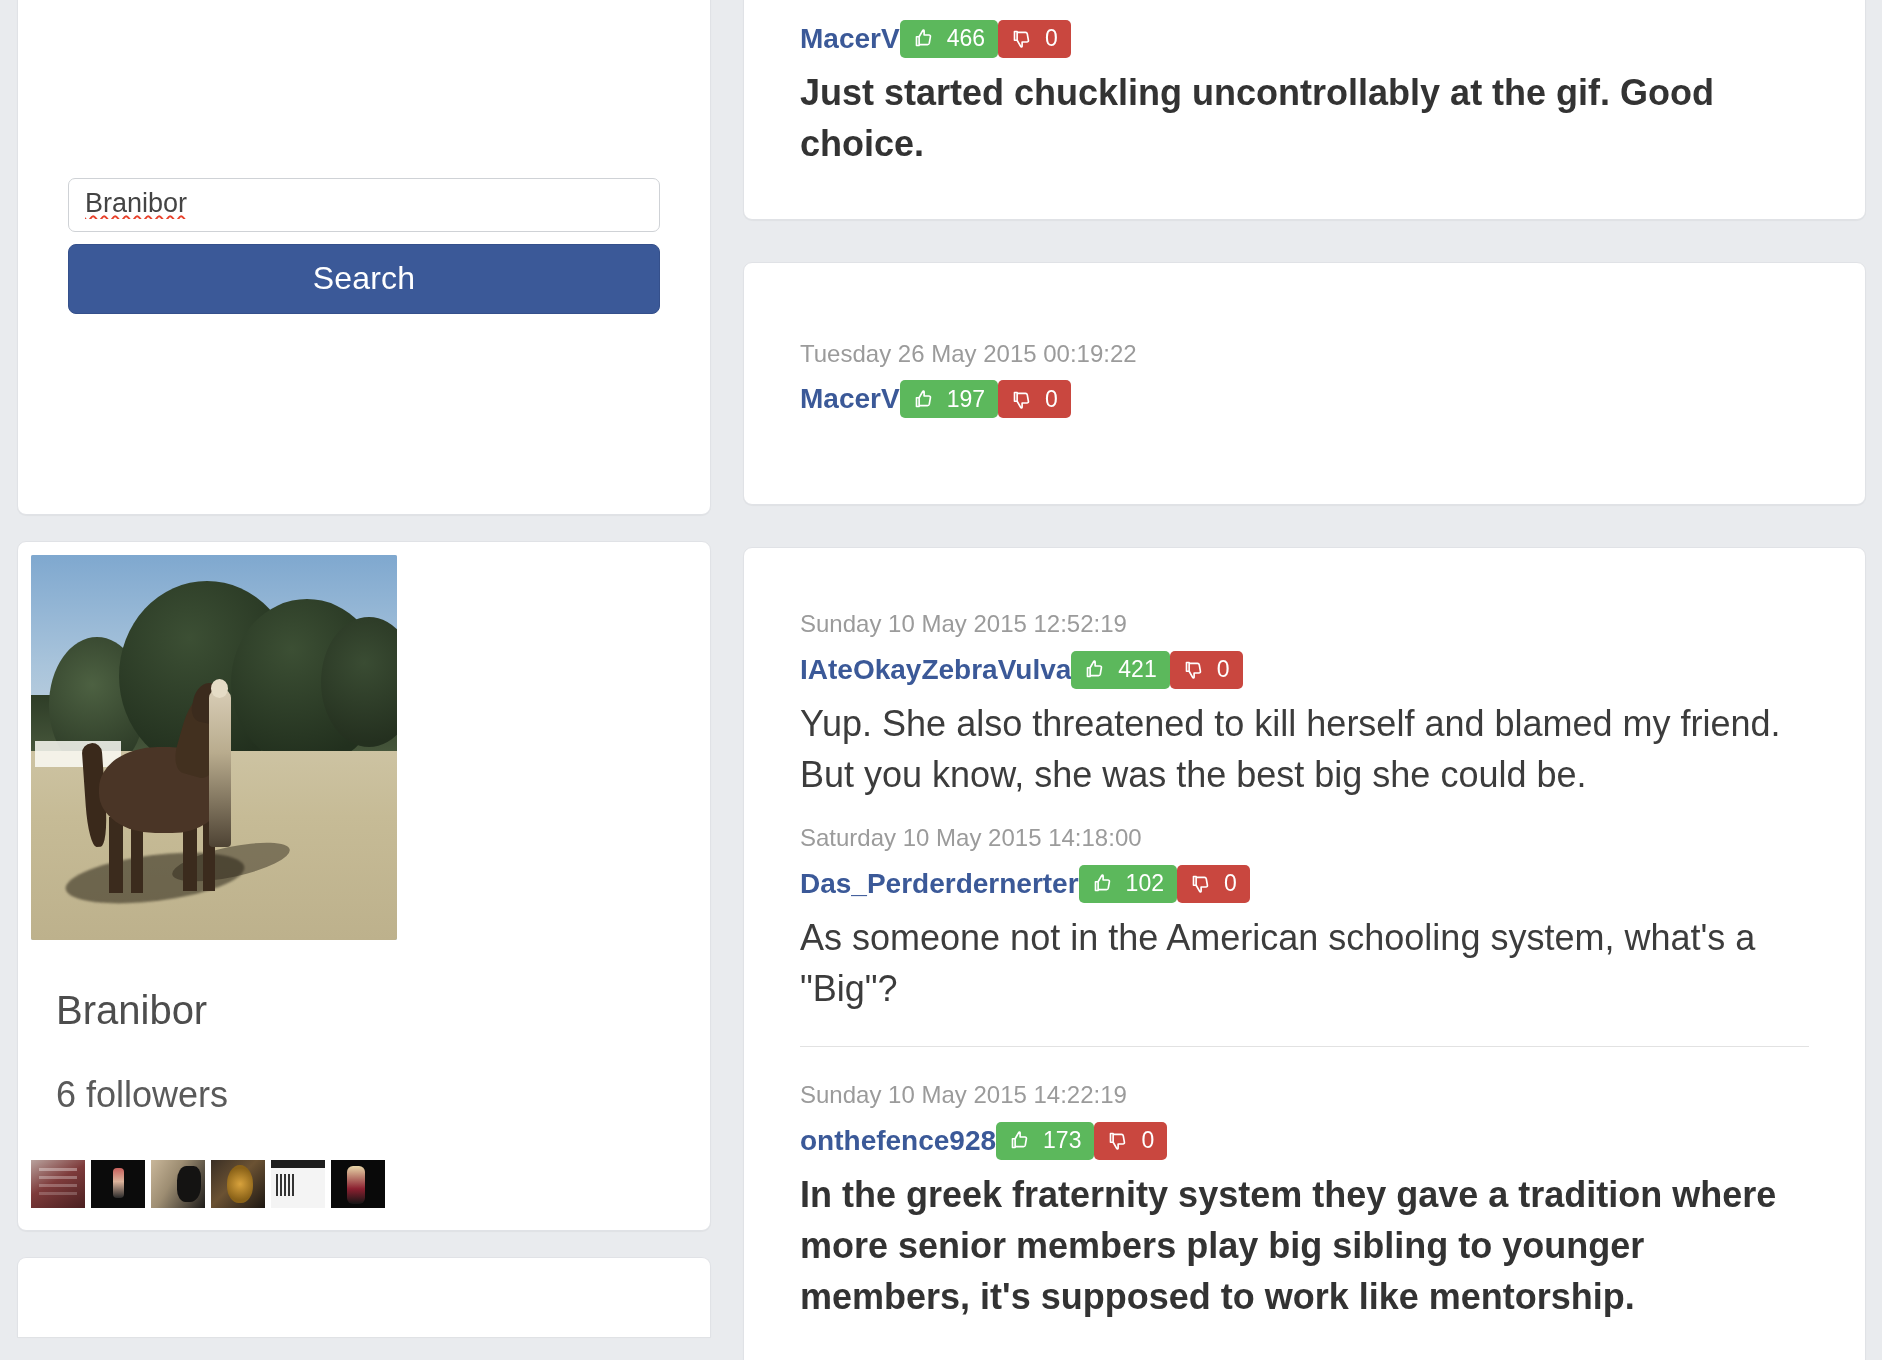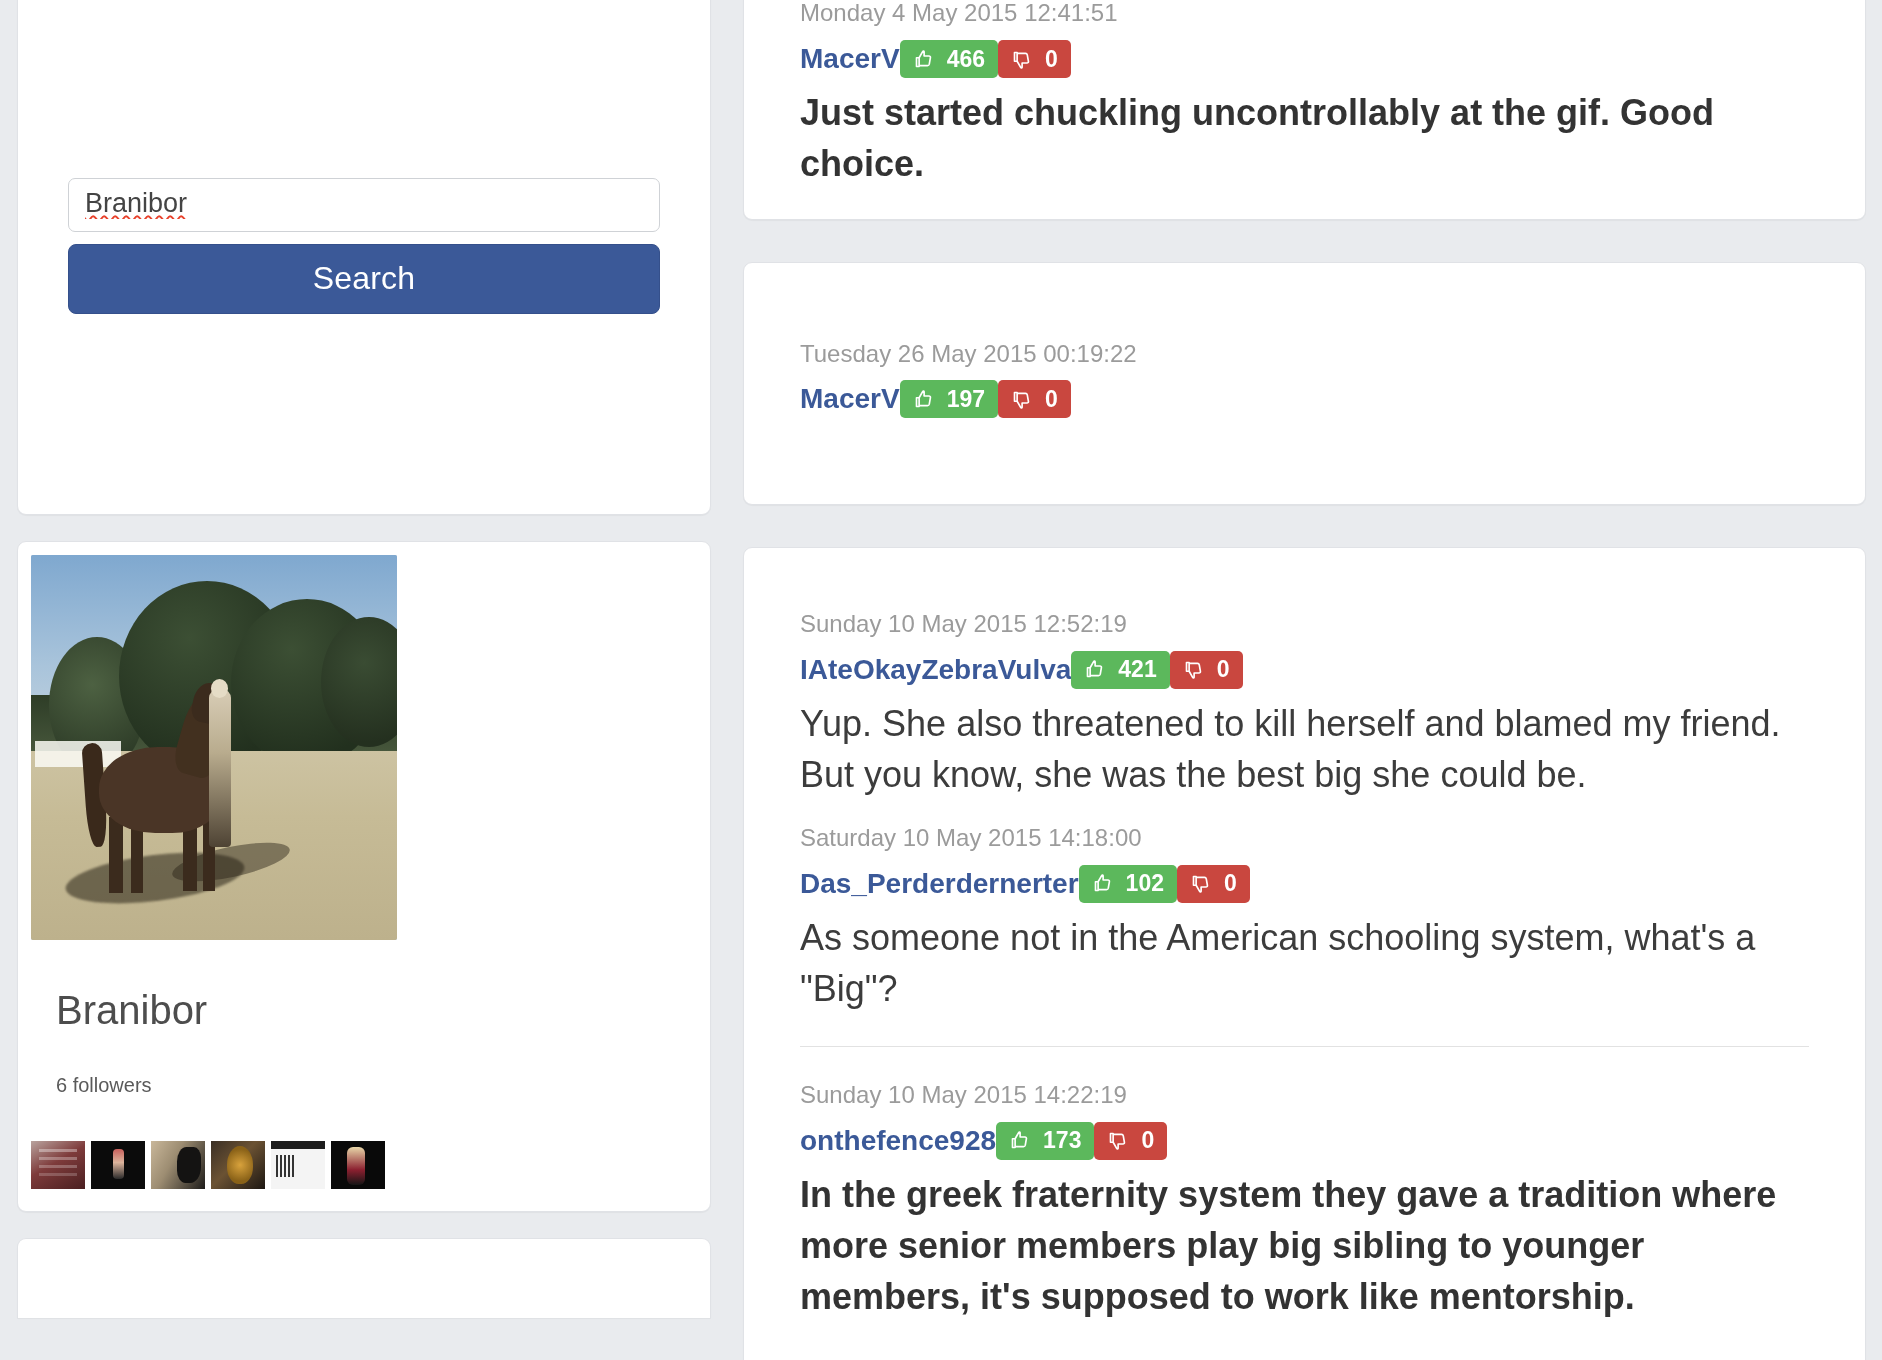--- a/index.html
+++ b/index.html
@@ -168,21 +168,21 @@
 
   .profile-name {
     margin: 48px 0 0 38px;
     font-size: 40px;
     color: #4d4d4d;
     font-weight: 400;
     line-height: 1.1;
   }
   .profile-followers {
     margin: 42px 0 0 38px;
-    font-size: 20px;
+    font-size: 36px;
     color: #5a5a5a;
     font-weight: 400;
   }
   .thumb-strip {
     display: flex;
     gap: 6px;
     margin: 44px 0 0 13px;
   }
   .thumb {
     width: 54px; height: 48px;
@@ -261,21 +261,21 @@
   }
   .badge {
     display: inline-flex;
     align-items: center;
     gap: 13px;
     height: 38px;
     padding: 0 13px;
     border-radius: 5px;
     color: #fff;
     font-size: 23px;
-    font-weight: 700;
+    font-weight: 400;
     line-height: 1;
   }
   .badge.up { background: #5cb85c; }
   .badge.down { background: #c9473f; }
   .badge svg { display:block; width: 21px; height: 21px; flex: 0 0 21px; }
   .badge .count { min-width: 13px; text-align: center; }
   .comment-body {
     font-size: 36px;
     color: #3a3a3a;
     line-height: 1.42;
@@ -335,21 +335,20 @@
       </div>
     </div>
 
     <div class="card peek-card"></div>
   </div>
 
   <div class="right-col">
 
     <div class="comment-card cc-1">
       <div class="comment">
-        <div class="timestamp">Monday 4 May 2015 12:41:51</div>
         <div class="meta-row">
           <span class="username">MacerV</span>
           <span class="badge up">
             <svg viewBox="0 0 24 24" aria-hidden="true">
                 <path fill="none" stroke="#fff" stroke-width="1.9" stroke-linejoin="round" d="M7 10v10H4V10h3zm0 0l4.2-7.3c.4-.7 1.5-.5 1.5.4V8h5.6c1 0 1.8.9 1.6 1.9l-1.3 7.4c-.2.9-1 1.7-2 1.7H7"></path>
               </svg>
             <span class="count">466</span>
           </span>
           <span class="badge down">
             <svg viewBox="0 0 24 24" aria-hidden="true">

